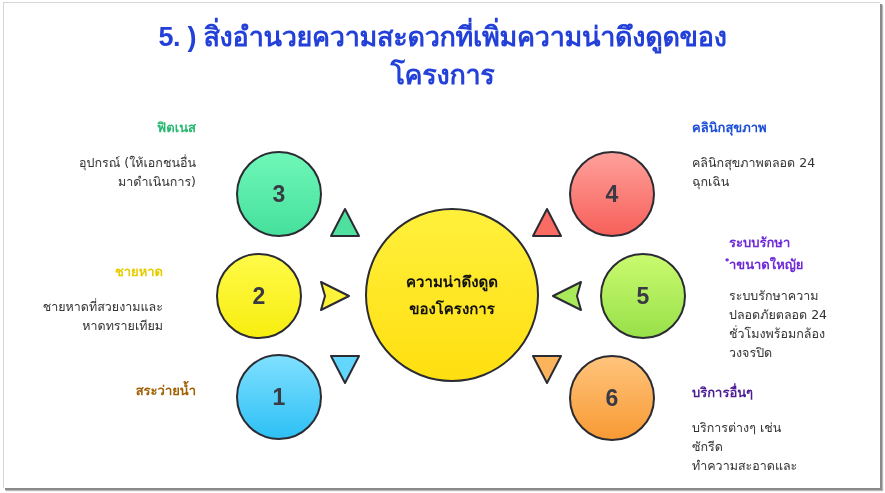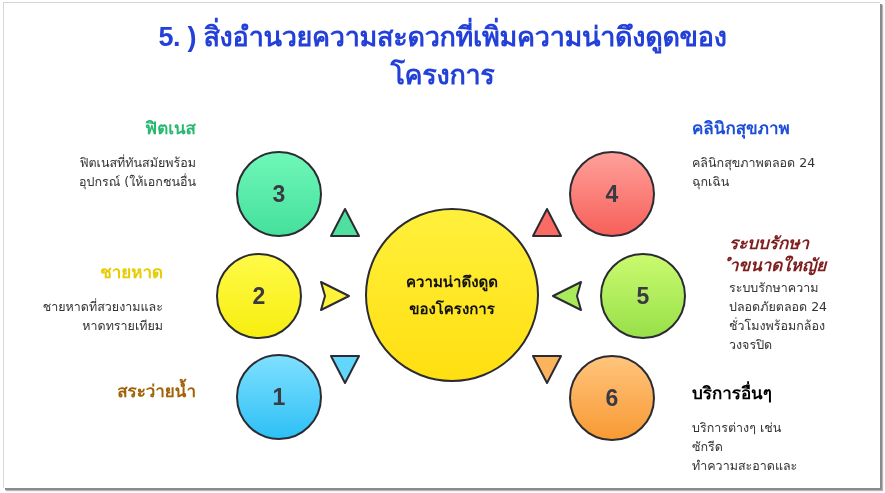--- a/index.html
+++ b/index.html
@@ -25,21 +25,21 @@
     .small { width: 86px; height: 86px; font-size: 23px; }
     .center-circle {
       left: 365px; top: 208px; width: 174px; height: 174px;
       background: linear-gradient(#fff03c, #ffdf10);
       color: #111; font-size: 15px; text-align: center; line-height: 27px;
     }
     .tri { position: absolute; }
     .label { position: absolute; font-family: "DejaVu Sans", sans-serif; }
     .label.left { text-align: right; }
     .label.right { text-align: left; }
-    .heading { font-weight: bold; font-size: 17px; line-height: 22px; margin-bottom: 14px; }
+    .heading { font-weight: bold; font-size: 13px; line-height: 22px; margin-bottom: 14px; }
     .body { font-size: 12.5px; line-height: 19px; color: #333; }
   </style>
 </head>
 <body>
 
 <div class="frame"></div>
 
 <div class="title">
   <div>5. ) สิ่งอำนวยความสะดวกที่เพิ่มความน่าดึงดูดของ</div>
   <div>โครงการ</div>
@@ -90,22 +90,22 @@
 <div class="circle small" style="left:569px; top:355px; background:linear-gradient(#ffc47c,#f89a34);">
   <span>6</span>
 </div>
 <svg class="tri" style="left:531px; top:353px;" width="32" height="32" viewBox="0 0 32 32">
   <polygon points="2,3 30,3 16,30" fill="#fcb45c" stroke="#2b2b33" stroke-width="2" stroke-linejoin="round"></polygon>
 </svg>
 
 <div class="label left" style="right:689px; top:117px; width:190px;">
   <div class="heading" style="color:#28b870;">ฟิตเนส</div>
   <div class="body">
-    <div>ฟิตเนสที่ทันสมัยพร้อม</div>
     <div>อุปกรณ์ (ให้เอกชนอื่น</div>
+    <div>มาดำเนินการ)</div>
   </div>
 </div>
 
 <div class="label left" style="right:722px; top:261px; width:190px;">
   <div class="heading" style="color:#e6cc00;">ชายหาด</div>
   <div class="body">
     <div>ชายหาดที่สวยงามและ</div>
     <div>หาดทรายเทียม</div>
   </div>
 </div>
@@ -118,32 +118,32 @@
 
 <div class="label right" style="left:692px; top:117px; width:170px;">
   <div class="heading" style="color:#1d4ed8;">คลินิกสุขภาพ</div>
   <div class="body">
     <div>คลินิกสุขภาพตลอด 24</div>
     <div>ฉุกเฉิน</div>
   </div>
 </div>
 
 <div class="label right" style="left:729px; top:232px; width:150px;">
-  <div class="heading" style="color:#7f1d1d; margin-bottom:2px;font-style:italic;">
+  <div class="heading" style="color:#6d28d9; margin-bottom:10px;">
     <div>ระบบรักษา</div>
     <div>ำขนาดใหญัย</div>
   </div>
   <div class="body">
     <div>ระบบรักษาความ</div>
     <div>ปลอดภัยตลอด 24</div>
     <div>ชั่วโมงพร้อมกล้อง</div>
     <div>วงจรปิด</div>
   </div>
 </div>
 
 <div class="label right" style="left:692px; top:382px; width:170px;">
-  <div class="heading" style="color:#000000;">บริการอื่นๆ</div>
+  <div class="heading" style="color:#4c1d95;">บริการอื่นๆ</div>
   <div class="body">
     <div>บริการต่างๆ เช่น</div>
     <div>ซักรีด</div>
     <div>ทำความสะอาดและ</div>
   </div>
 </div>
 
 </body></html>

